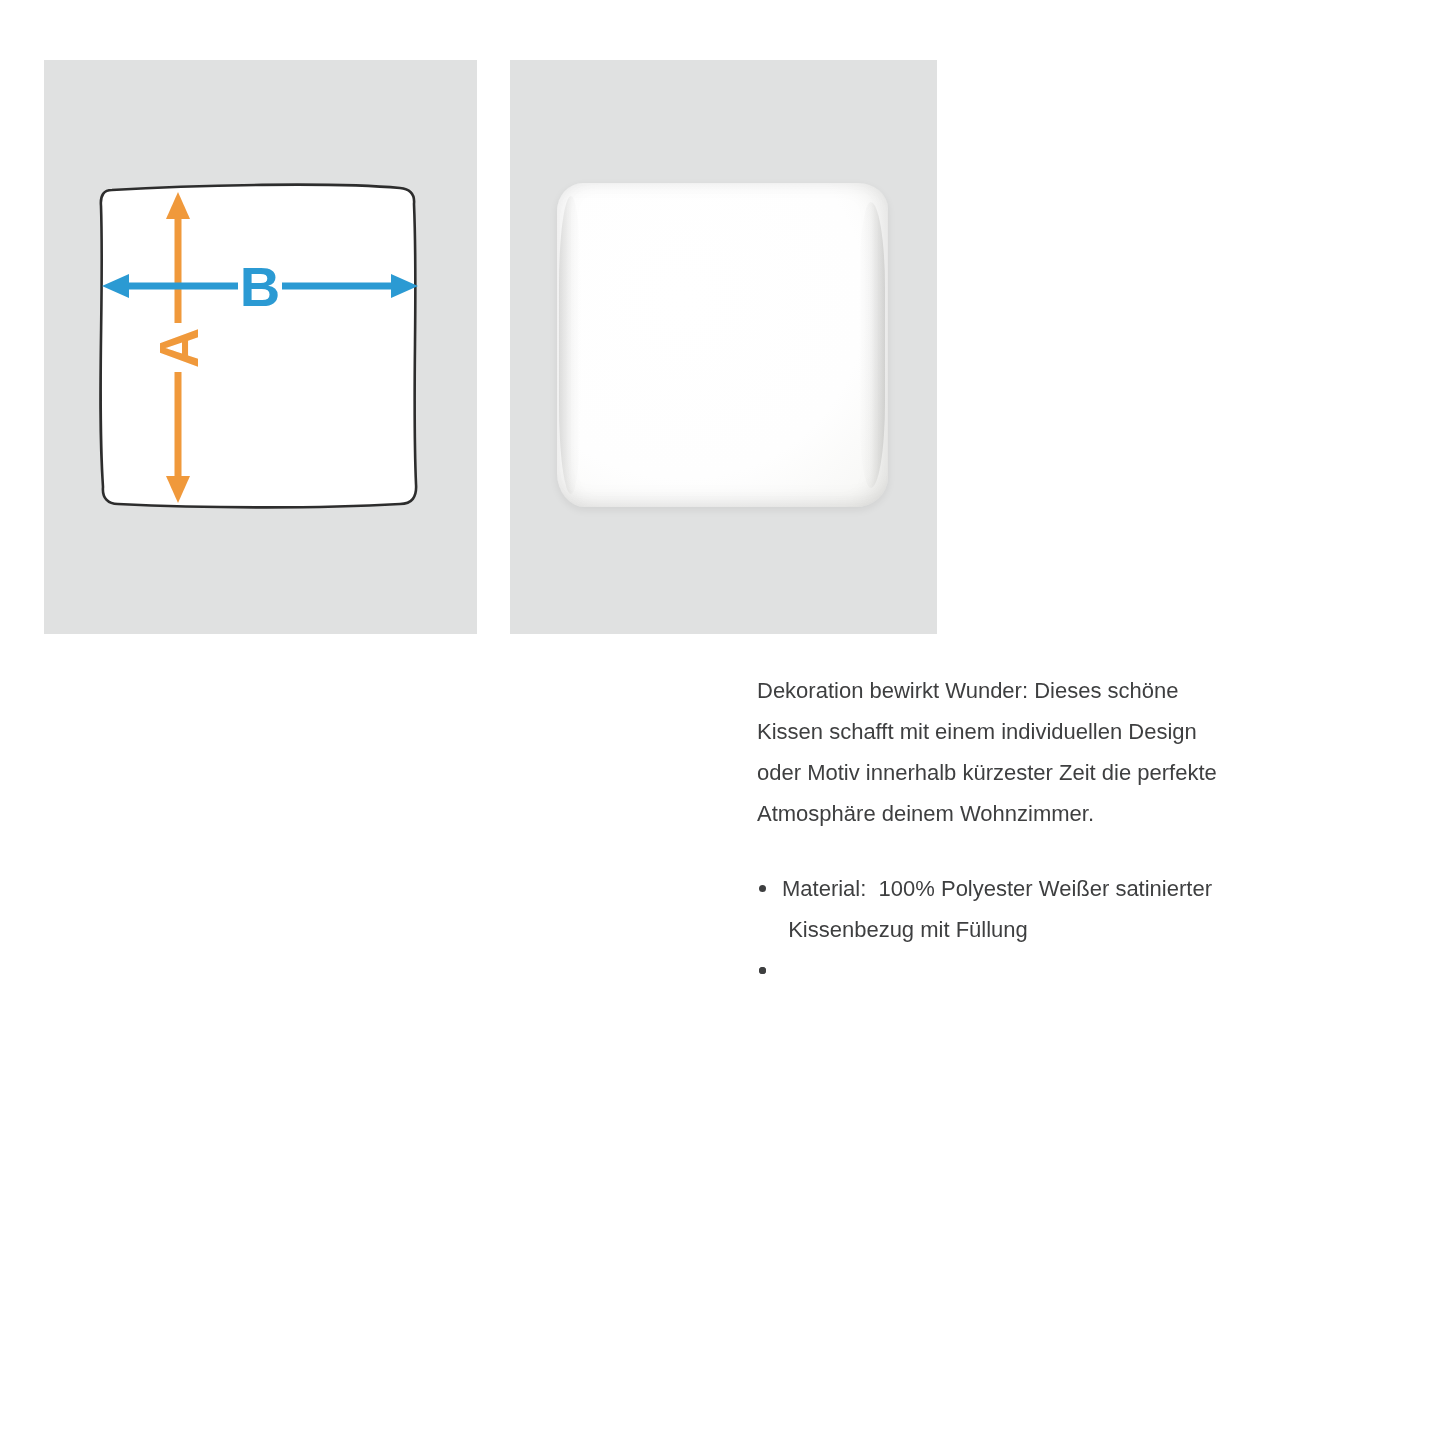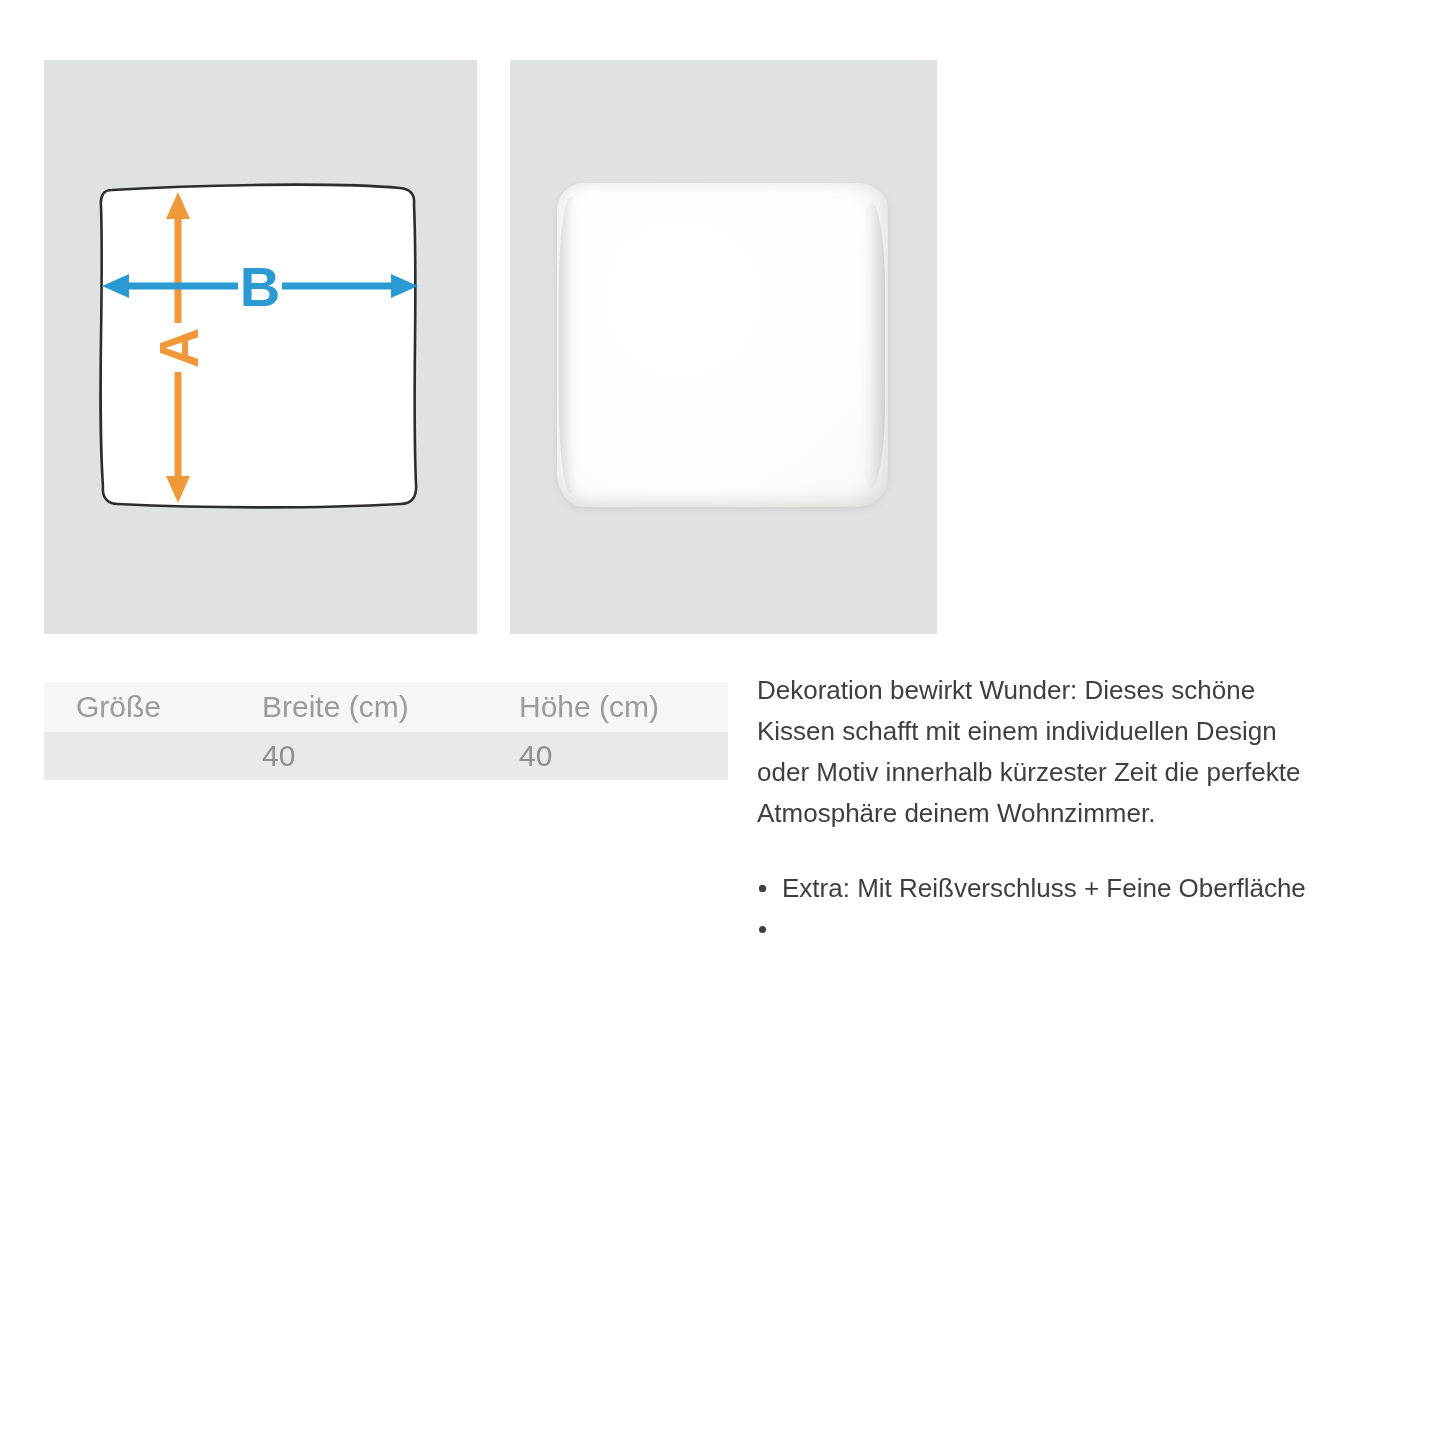--- a/index.html
+++ b/index.html
@@ -56,21 +56,21 @@
     height:50px;text-align:left;padding:0 0 0 32px;white-space:nowrap;
   }
   .size-table td{
     background:#e9e9e9;color:#8f8f8f;
     height:48px;text-align:left;padding:0 0 0 32px;
   }
 
   
   .description{
     position:absolute;left:757px;top:670px;width:665px;
-    color:#3e3f40;font-size:26px;line-height:41px;
+    color:#3e3f40;font-size:22px;line-height:41px;
   }
   .description p{
     margin:0;white-space:pre-wrap;
   }
   .bullet-list{
     list-style:none;margin:34px 0 0 0;padding:0;
   }
   .bullet-list li{
     position:relative;padding-left:25px;white-space:pre-wrap;
   }
@@ -112,47 +112,27 @@
         <polygon points="374,226 347,214 347,238"></polygon>
       </g>
       <text x="216" y="226" text-anchor="middle" dominant-baseline="central" font-family="Liberation Sans, sans-serif" font-size="56" font-weight="bold" fill="#2b9ad3">B</text>
     </svg>
   </div>
 
   <div class="panel panel-right">
     <div class="pillow-photo"></div>
   </div>
 
-  <table class="size-table">
-    <colgroup>
-        <col class="c1">
-        <col class="c2">
-        <col class="c3">
-      </colgroup>
-    <thead>
-      <tr>
-        <th>Größe</th>
-        <th>Breite (cm)</th>
-        <th>Höhe (cm)</th>
-      </tr>
-    </thead>
-    <tbody>
-      <tr>
-        <td></td>
-        <td>40</td>
-        <td>40</td>
-      </tr>
-    </tbody>
-  </table>
 
   <div class="description">
     <p>Dekoration bewirkt Wunder: Dieses schöne
 Kissen schafft mit einem individuellen Design
 oder Motiv innerhalb kürzester Zeit die perfekte
 Atmosphäre deinem Wohnzimmer.</p>
     <ul class="bullet-list">
+      <li><span class="dot"></span><span>Material:  100% Polyester Weißer satinierter
+ Kissenbezug mit Füllung</span></li>
       <li><span class="dot"></span></li>
-      <li><span class="dot"></span><span>Extra: Mit Reißverschluss + Feine Oberfläche</span></li>
       <li><span class="dot"></span></li>
     </ul>
   </div>
 
 </div>
 
 </body></html>

